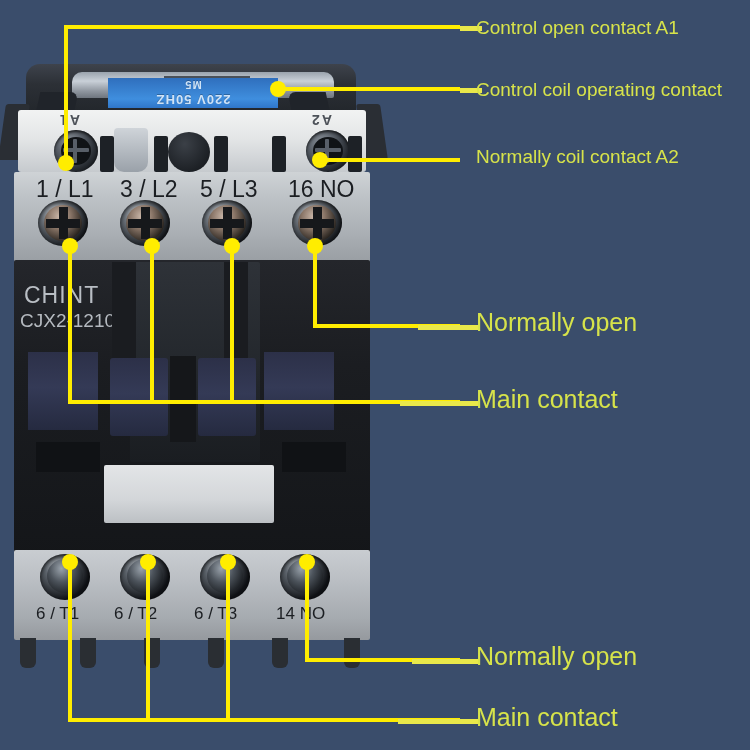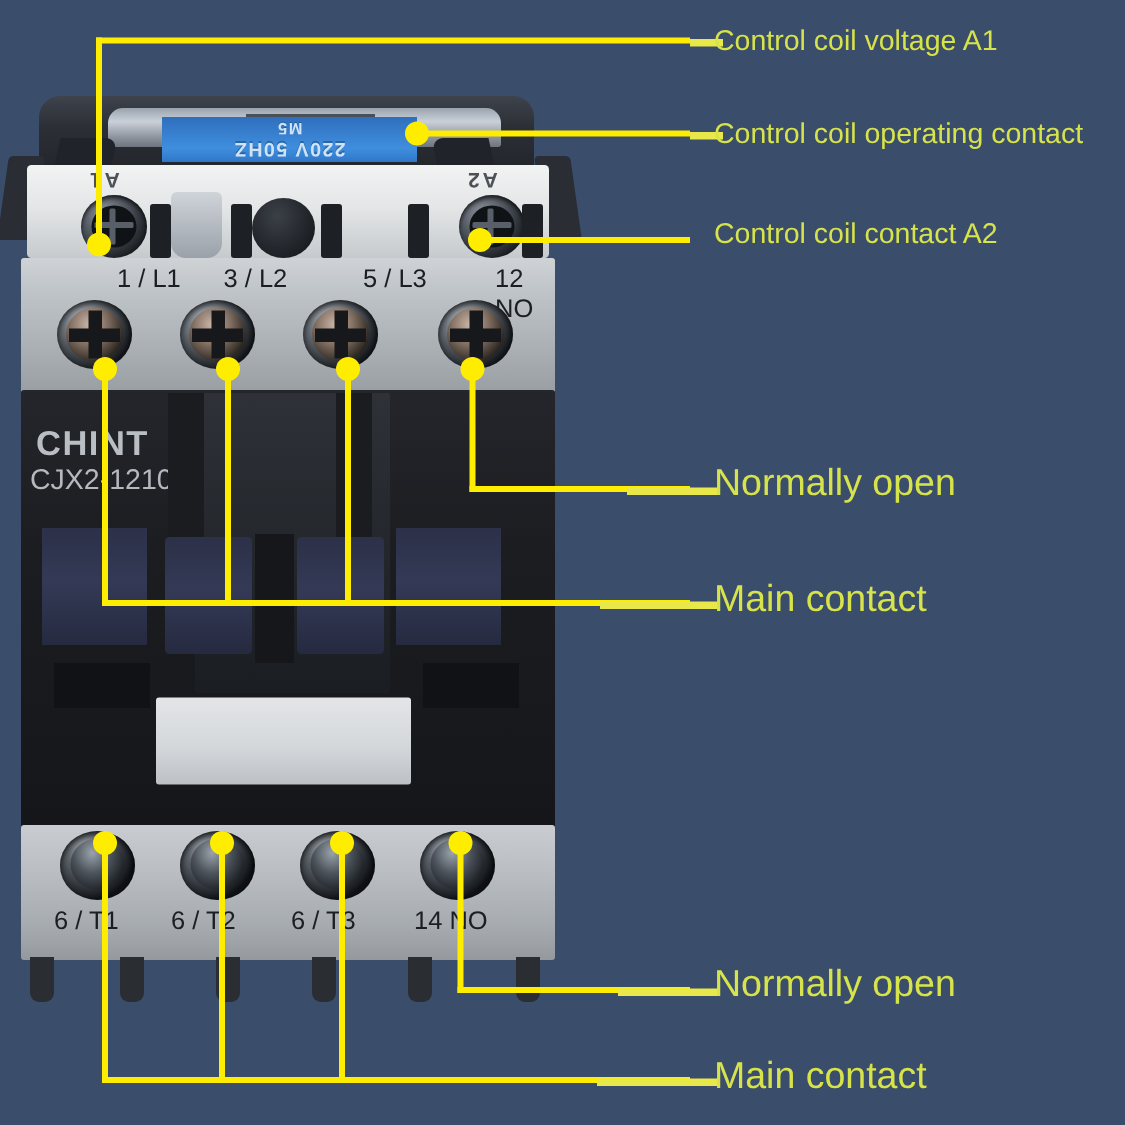--- a/index.html
+++ b/index.html
@@ -64,36 +64,36 @@
   .fingerA{position:absolute;top:26px;width:14px;height:36px;background:#1d2126;border-radius:2px;}
   .tabA{position:absolute;top:18px;width:34px;height:44px;
        background:linear-gradient(180deg,#cfd4d9,#9aa1a9);border-radius:4px 4px 10px 10px;}
   .ovalA{position:absolute;left:150px;top:22px;width:42px;height:40px;border-radius:50%;
        background:radial-gradient(ellipse at 40% 30%,#3b4047,#101317);}
 
   
   .blockTop{position:absolute;left:6px;top:112px;width:356px;height:90px;
        background:linear-gradient(180deg,#cfd3d6 0%,#bfc4c8 25%,#a9aeb3 70%,#999ea3 100%);
        border-radius:2px;}
-  .term-label{position:absolute;top:4px;font-size:17px;color:#1b1e22;font-weight:normal;
-       letter-spacing:0px;margin-left:42px;}
+  .term-label{position:absolute;top:4px;font-size:23px;color:#1b1e22;font-weight:normal;
+       letter-spacing:0px;}
   .well{position:absolute;width:50px;height:46px;border-radius:50%;
        background:radial-gradient(ellipse at 35% 28%,#b9bfc5 0%,#6d747c 30%,#14171b 75%);
        box-shadow:inset 0 2px 4px rgba(0,0,0,.75);}
   .well .scr{position:absolute;left:6px;top:5px;right:6px;bottom:5px;border-radius:50%;
        background:radial-gradient(ellipse at 40% 32%,#c9b6a8 0%,#8a7668 35%,#2a2520 75%);}
   .well .scr:before,.well .scr:after{content:"";position:absolute;background:#16181b;}
   .well .scr:before{left:50%;top:6%;width:9px;height:88%;margin-left:-4.5px;}
   .well .scr:after{top:50%;left:6%;height:9px;width:88%;margin-top:-4.5px;}
 
   
   .body{position:absolute;left:6px;top:200px;width:356px;height:300px;
        background:linear-gradient(180deg,#24262b 0%,#1b1d21 35%,#141619 100%);
        border-radius:2px;}
-  .brand{position:absolute;left:10px;top:22px;font-size:23px;font-weight:bold;
+  .brand{position:absolute;left:10px;top:22px;font-size:23px;font-weight:normal;
        color:#b9bec4;letter-spacing:1px;}
   .model{position:absolute;left:6px;top:50px;font-size:19px;color:#b4b9bf;letter-spacing:0px;}
   .centerPillar{position:absolute;left:116px;top:2px;width:130px;height:200px;
        background:linear-gradient(180deg,#2e3238 0%,#22262b 60%,#1a1d21 100%);border-radius:2px;}
   .vslotL{position:absolute;left:98px;top:2px;width:24px;height:150px;background:#1a1c20;border-radius:0 0 3px 3px;}
   .vslotR{position:absolute;left:210px;top:2px;width:24px;height:150px;background:#1a1c20;border-radius:0 0 3px 3px;}
   .navy{position:absolute;background:linear-gradient(180deg,#2c3048 0%,#343a56 45%,#252a40 100%);}
   .nv1{left:14px;top:92px;width:70px;height:78px;}
   .nv2{left:96px;top:98px;width:58px;height:78px;border-radius:3px;}
   .nv3{left:184px;top:98px;width:58px;height:78px;border-radius:3px;}
@@ -166,23 +166,23 @@
 
       <div class="fingerA" style="left:82px"></div>
       <div class="fingerA" style="left:136px"></div>
       <div class="fingerA" style="left:196px"></div>
       <div class="fingerA" style="left:254px"></div>
       <div class="fingerA" style="left:330px"></div>
     </div>
 
     <div class="blockTop">
       <div class="term-label" style="left:22px">1 / L1</div>
-      <div class="term-label" style="left:93px">3 / L2</div>
+      <div class="term-label" style="left:106px">3 / L2</div>
       <div class="term-label" style="left:186px">5 / L3</div>
-      <div class="term-label" style="left:274px">12 NO</div>
+      <div class="term-label" style="left:274px">16 NO</div>
 
       <div class="well" style="left:24px;top:28px">
           <div class="scr"></div>
         </div>
       <div class="well" style="left:106px;top:28px">
           <div class="scr"></div>
         </div>
       <div class="well" style="left:188px;top:28px">
           <div class="scr"></div>
         </div>
@@ -268,21 +268,21 @@
 
   <div class="ln lnv" style="left:68px;top:562px;height:160px"></div>
   <div class="ln lnv" style="left:146px;top:562px;height:160px"></div>
   <div class="ln lnv" style="left:226px;top:562px;height:160px"></div>
   <div class="ln lnh" style="left:68px;top:718px;width:392px"></div>
   <div class="stub" style="left:398px;top:719px;width:82px"></div>
   <div class="dot" style="left:70px;top:562px"></div>
   <div class="dot" style="left:148px;top:562px"></div>
   <div class="dot" style="left:228px;top:562px"></div>
 
-  <div class="lbl lbl-sm" style="left:476px;top:17px">Control coil voltage A1</div>
+  <div class="lbl lbl-sm" style="left:476px;top:17px">Control open contact A1</div>
   <div class="lbl lbl-sm" style="left:476px;top:79px">Control coil operating contact</div>
-  <div class="lbl lbl-sm" style="left:476px;top:146px">Control coil contact A2</div>
+  <div class="lbl lbl-sm" style="left:476px;top:146px">Normally coil contact A2</div>
   <div class="lbl lbl-lg" style="left:476px;top:308px">Normally open</div>
   <div class="lbl lbl-lg" style="left:476px;top:385px">Main contact</div>
   <div class="lbl lbl-lg" style="left:476px;top:642px">Normally open</div>
   <div class="lbl lbl-lg" style="left:476px;top:703px">Main contact</div>
 
 </div>
 
 </body></html>

